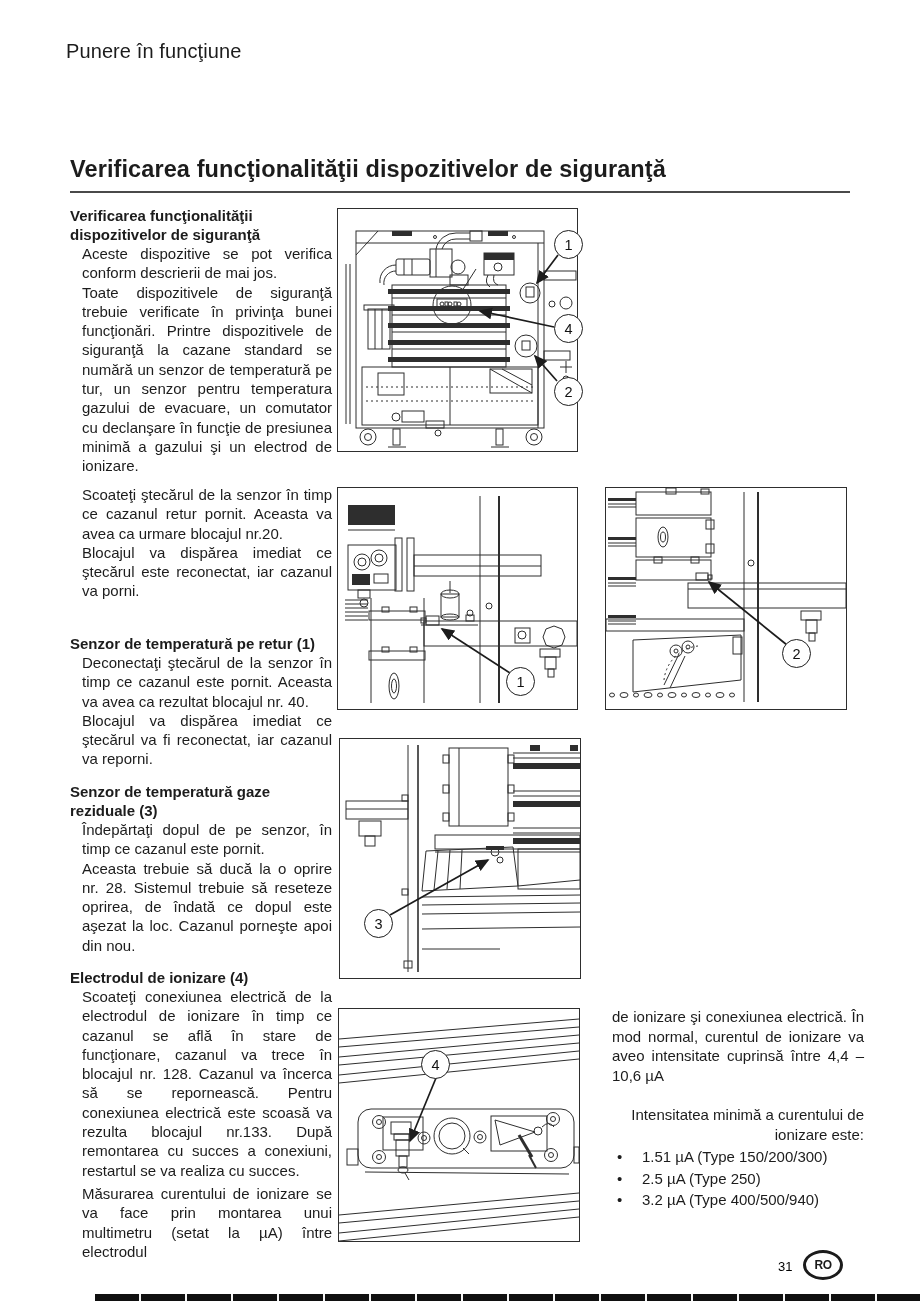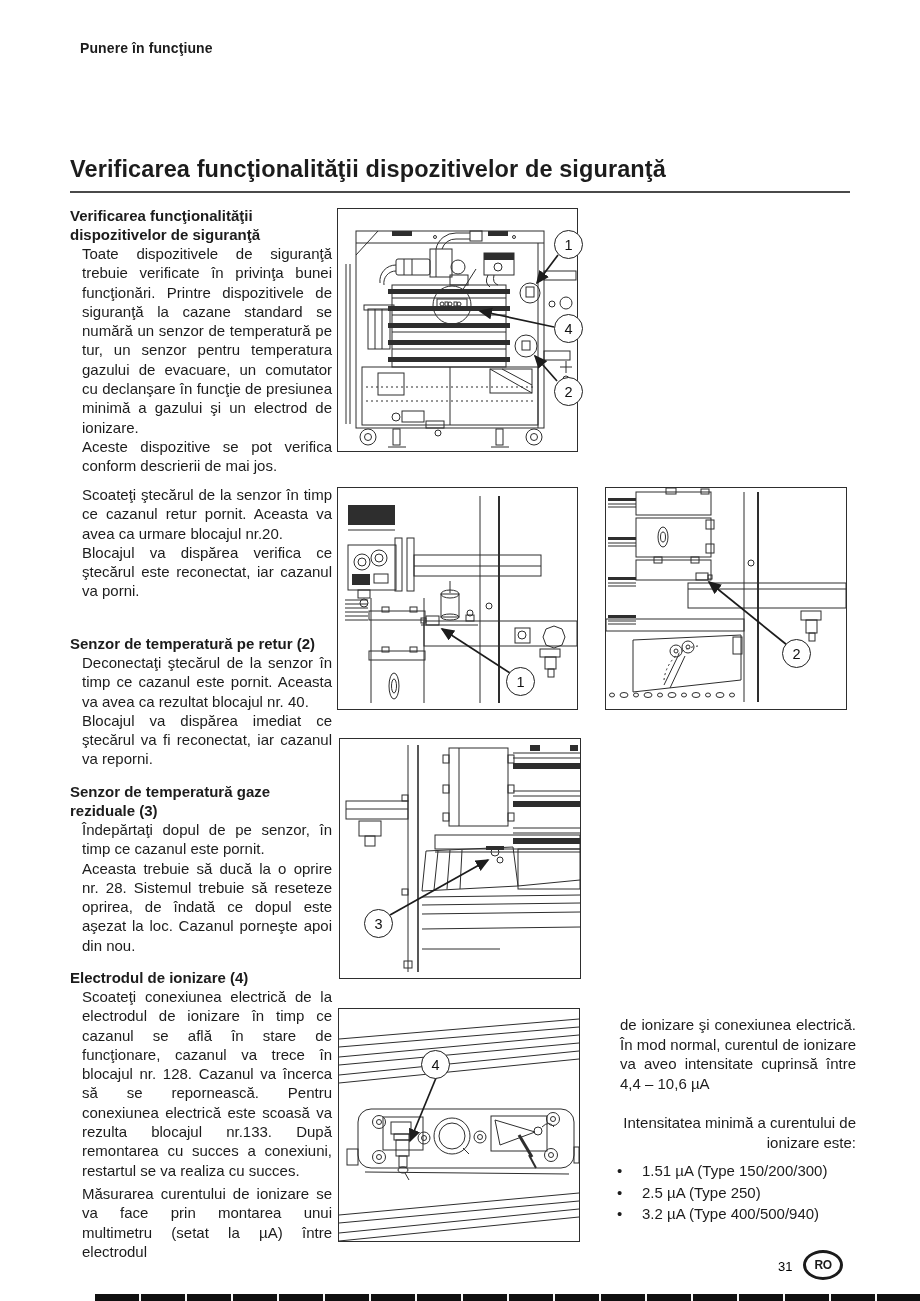--- a/index.html
+++ b/index.html
@@ -1,28 +1,28 @@
 <!DOCTYPE html>
 <html><head>
 <meta charset="utf-8">
 <style>
   html,body{margin:0;padding:0;background:#e8e8e8;}
   .page{position:relative;width:920px;height:1301px;background:#ffffff;overflow:hidden;
         font-family:"Liberation Sans","DejaVu Sans",sans-serif;color:#1c1c1c;margin:0 auto;}
-  .kicker{position:absolute;left:80px;top:40px;font-size:14px;font-weight:700;letter-spacing:.1px;}
+  .kicker{position:absolute;left:66px;top:40px;font-size:20px;font-weight:400;letter-spacing:.1px;}
   .doc-title{position:absolute;left:70px;top:156px;font-size:23.5px;font-weight:700;letter-spacing:.1px;}
   .title-rule{position:absolute;left:70px;top:191px;width:780px;height:2px;background:#4a4a4a;}
   
   .lsec{position:absolute;left:70px;width:262px;}
   .lsec h3{margin:0;font-size:15px;line-height:19px;font-weight:700;}
   .lsec p{margin:0 0 0 12px;font-size:15px;line-height:19.3px;text-align:justify;}
   .lsec p.spaced{margin-top:4px;}
   
   .rcol{position:absolute;left:612px;top:1007px;width:252px;font-size:15px;line-height:19.5px;}
-  .rcol p{margin:8px;text-align:justify;}
+  .rcol p{margin:0;text-align:justify;}
   .rcol p.gap{margin-top:20px;text-align:right;}
   .bullets{margin:2px 0 0 0;padding:0;list-style:none;}
   .bullets li{display:flex;line-height:21.5px;}
   .bullets .b{width:25px;padding-left:5px;flex:none;}
   
   .fig{position:absolute;background:#fff;border:1.2px solid #2e2e2e;box-sizing:border-box;}
   .fig svg{display:block;}
   .callout{position:absolute;width:27px;height:27px;border:1.6px solid #1e1e1e;border-radius:50%;
            background:#fff;display:flex;align-items:center;justify-content:center;
            font-size:14.5px;color:#111;z-index:3;}
@@ -41,31 +41,31 @@
 <body>
 
 <div class="page">
 
   <div class="kicker">Punere în funcţiune</div>
   <div class="doc-title">Verificarea funcţionalităţii dispozitivelor de siguranţă</div>
   <div class="title-rule"></div>
 
   <div class="lsec" style="top:206px">
     <h3>Verificarea funcţionalităţii dispozitivelor de siguranţă</h3>
+    <p>Aceste dispozitive se pot verifica conform descrierii de mai jos.</p>
     <p>Toate dispozitivele de siguranţă trebuie verificate în privinţa bunei funcţionări. Printre dispozitivele de siguranţă la cazane standard se numără un senzor de temperatură pe tur, un senzor pentru temperatura gazului de evacuare, un comutator cu declanşare în funcţie de presiunea minimă a gazului şi un electrod de ionizare.</p>
-    <p>Aceste dispozitive se pot verifica conform descrierii de mai jos.</p>
   </div>
 
   <div class="lsec" style="top:485px">
     <p>Scoateţi ştecărul de la senzor în timp ce cazanul retur pornit. Aceasta va avea ca urmare blocajul nr.20.</p>
-    <p>Blocajul va dispărea verifica ce ştecărul este reconectat, iar cazanul va porni.</p>
+    <p>Blocajul va dispărea imediat ce ştecărul este reconectat, iar cazanul va porni.</p>
   </div>
 
   <div class="lsec" style="top:634px">
-    <h3>Senzor de temperatură pe retur (2)</h3>
+    <h3>Senzor de temperatură pe retur (1)</h3>
     <p>Deconectaţi ştecărul de la senzor în timp ce cazanul este pornit. Aceasta va avea ca rezultat blocajul nr. 40.</p>
     <p>Blocajul va dispărea imediat ce ştecărul va fi reconectat, iar cazanul va reporni.</p>
   </div>
 
   <div class="lsec" style="top:782px">
     <h3>Senzor de temperatură gaze reziduale (3)</h3>
     <p>Îndepărtaţi dopul de pe senzor, în timp ce cazanul este pornit.</p>
     <p>Aceasta trebuie să ducă la o oprire nr. 28. Sistemul trebuie să reseteze oprirea, de îndată ce dopul este aşezat la loc. Cazanul porneşte apoi din nou.</p>
   </div>
 

